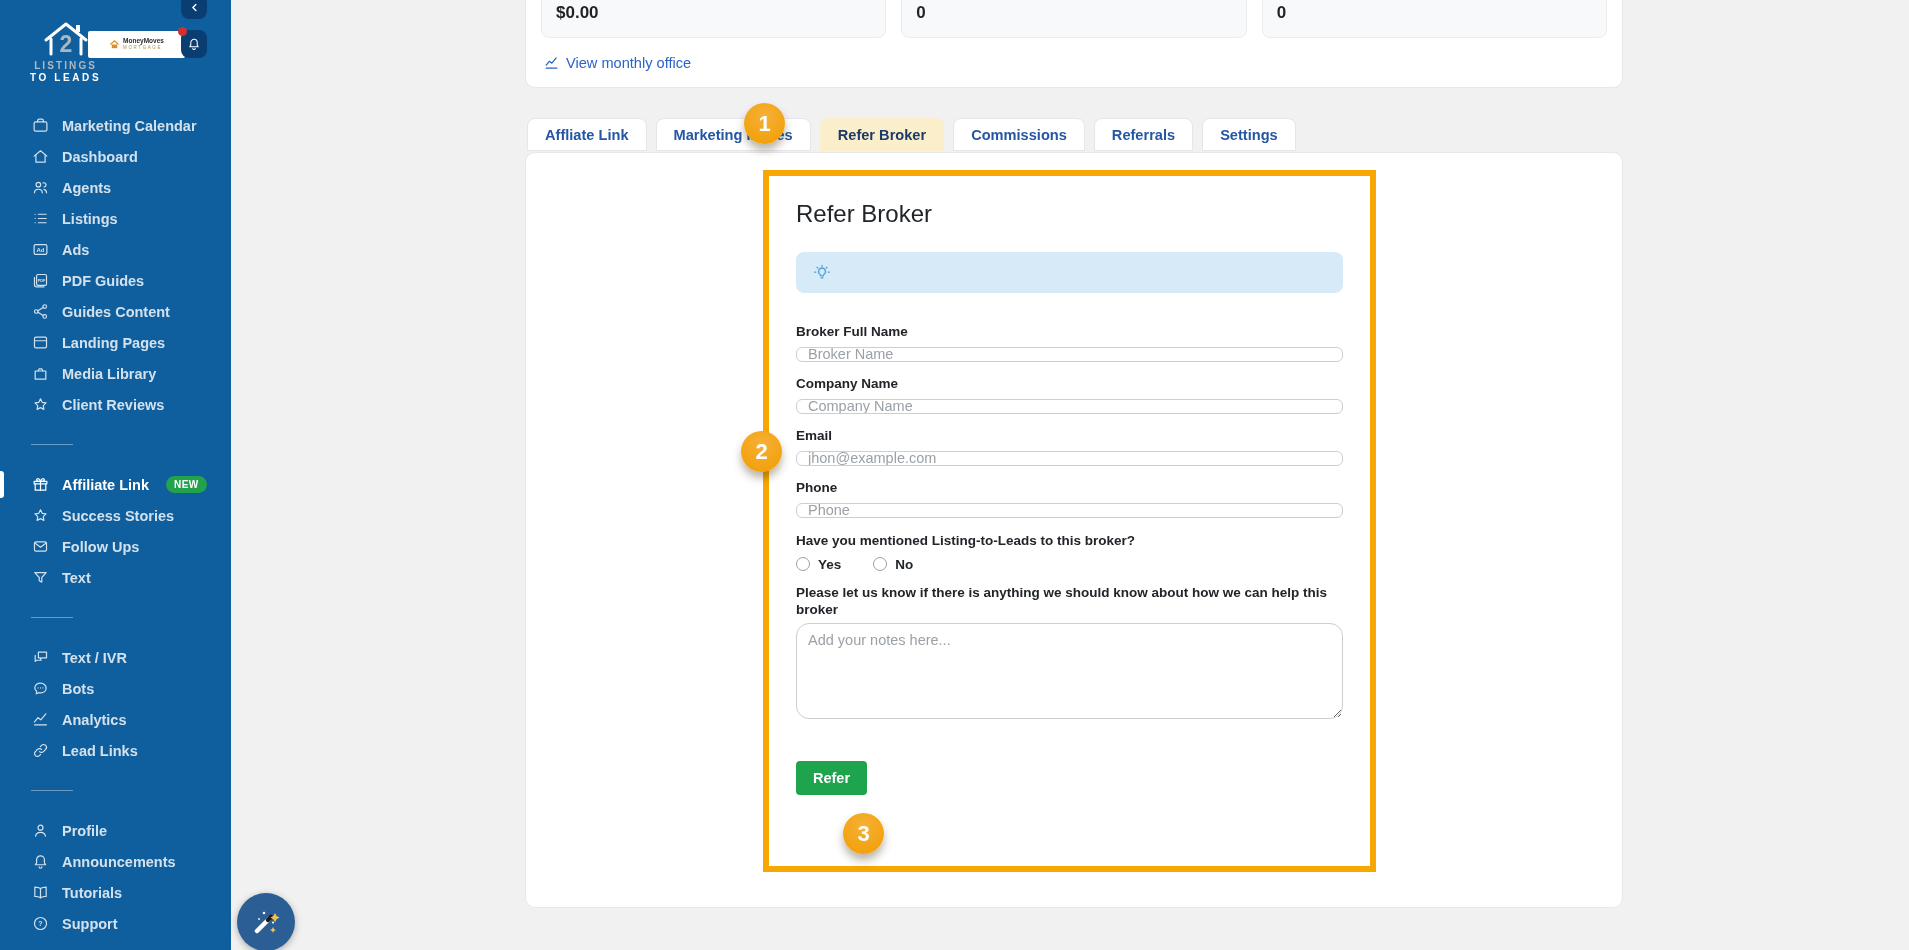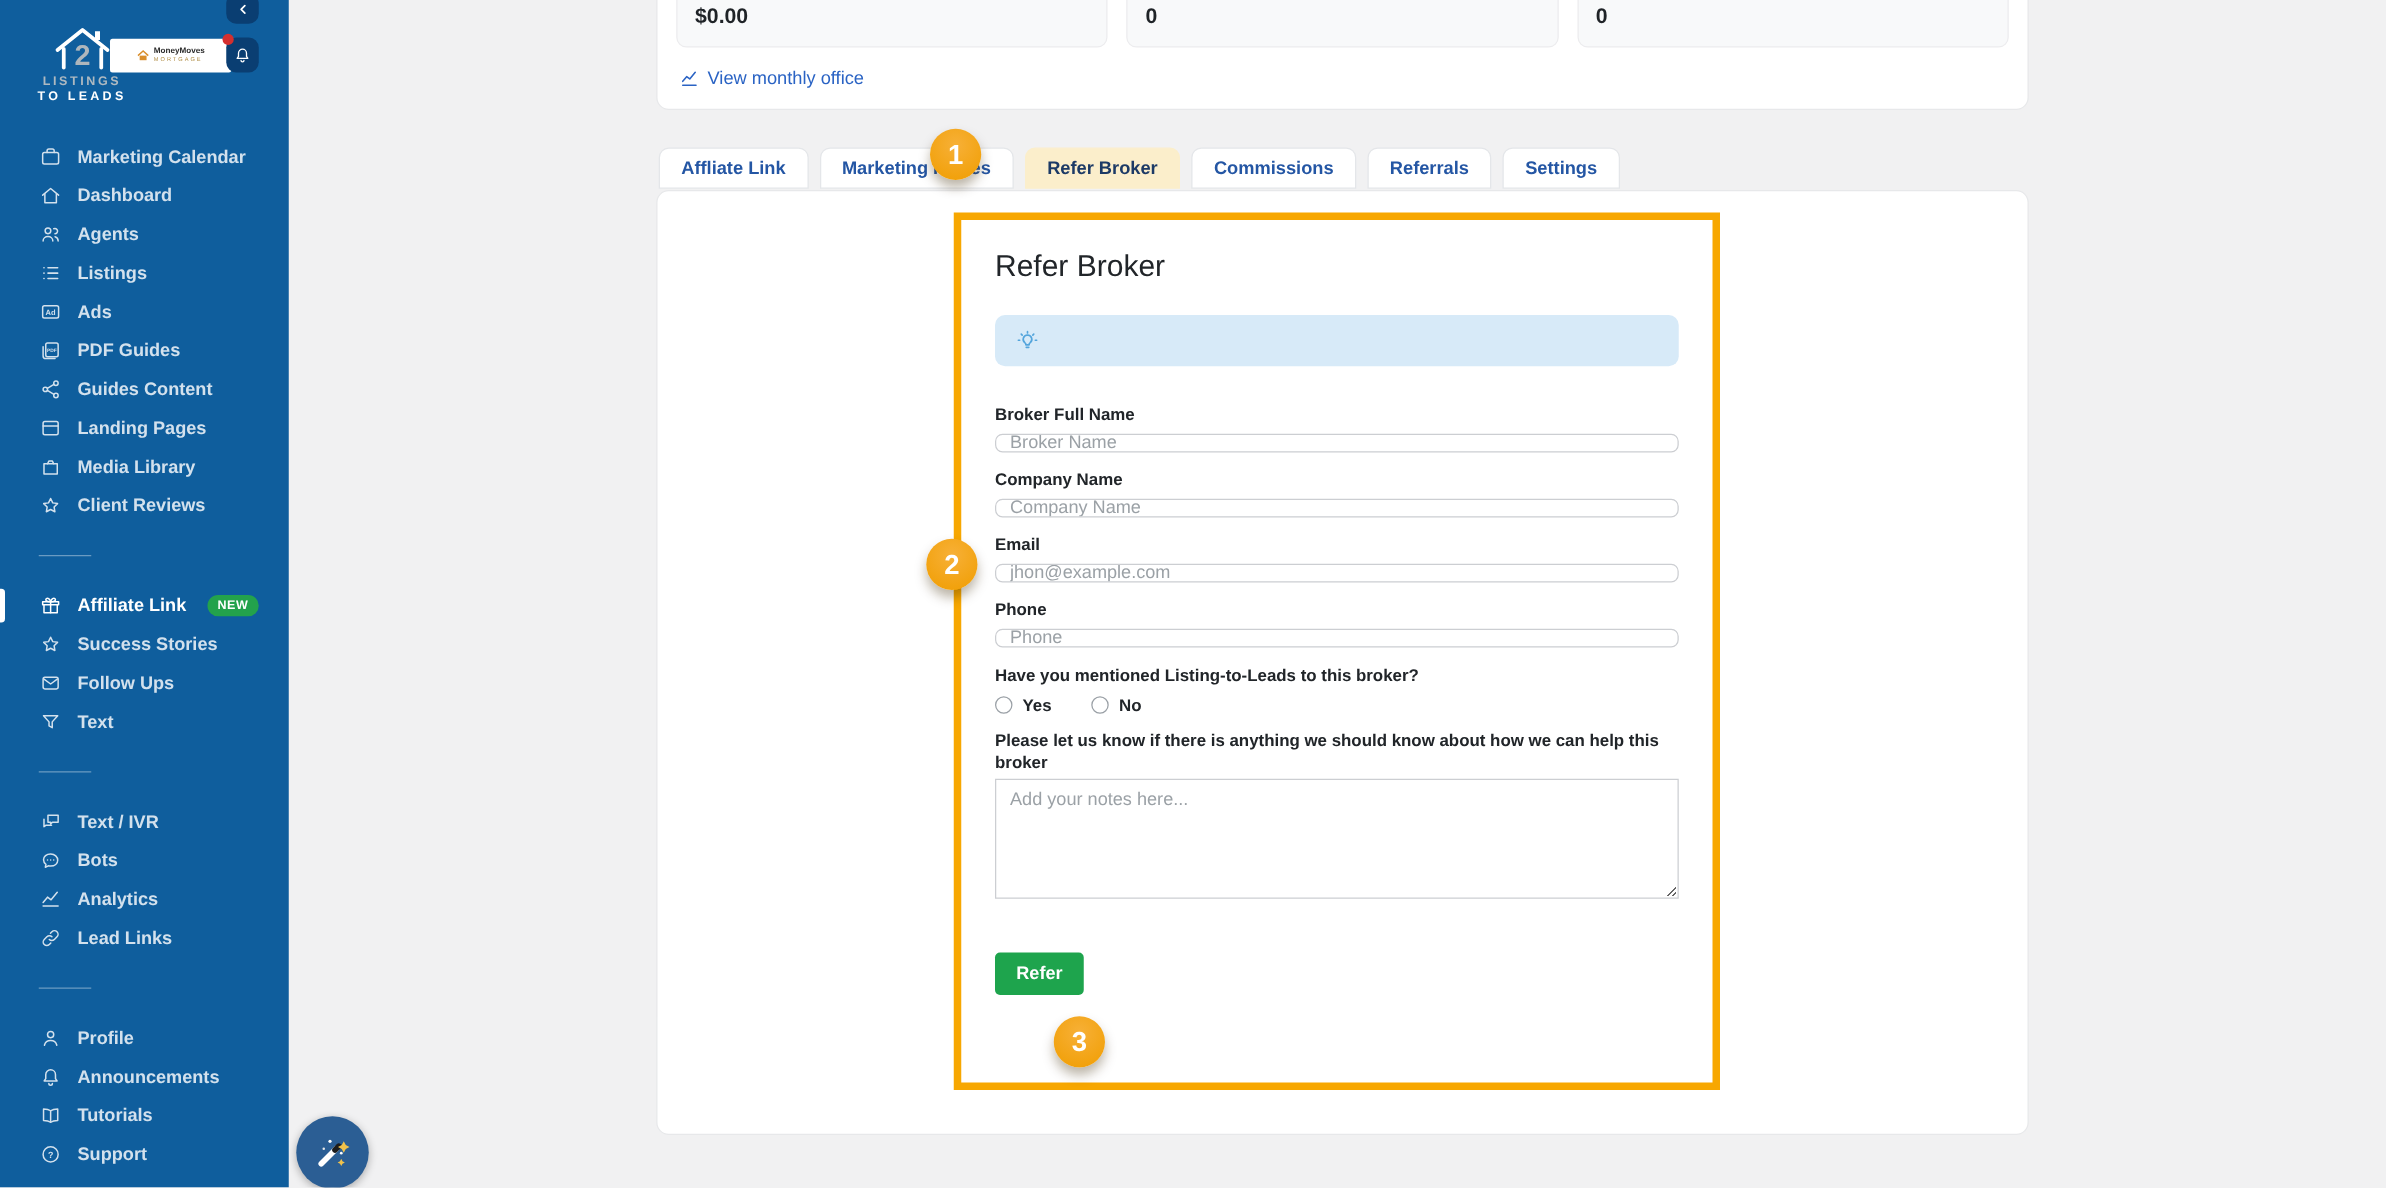--- a/index.html
+++ b/index.html
@@ -59,21 +59,21 @@
   .info-body{font-size:14px;color:var(--info-body);line-height:18.5px;margin-top:2px;max-width:482px}
   .field{margin-bottom:12px}
   .field-label,.q-label{display:block;font-size:13.5px;font-weight:700;color:var(--text-dark);margin-bottom:5px;line-height:17px}
   .field input{width:100%;height:15px;border:1px solid #ccced2;border-radius:6px;padding:0 11px;font-family:inherit;font-size:14.5px;color:#333;background:#fff;outline:none}
   input::placeholder,textarea::placeholder{color:var(--muted)}
   .radio-q{margin-top:13px}
   .radio-row{display:flex;gap:32px;margin:8px 0 12px 0;align-items:center}
   .radio-opt{display:flex;gap:8px;font-size:13.5px;font-weight:700;color:var(--text-dark);cursor:pointer}
   .radio-opt input{appearance:none;width:14px;height:14px;border:1.5px solid #9aa0a6;border-radius:50%;margin:0;background:#fff}
   .notes-label{margin-top:4px}
-  textarea.notes{width:100%;height:96px;border:1px solid #ccced2;border-radius:0;padding:8px 11px;font-family:inherit;font-size:14.5px;color:#333;resize:both;outline:none}
+  textarea.notes{width:100%;height:96px;border:1px solid #ccced2;border-radius:13px;padding:8px 11px;font-family:inherit;font-size:14.5px;color:#333;resize:both;outline:none}
   .btn-refer{margin-top:38px;background:var(--green);color:#fff;border:none;border-radius:4px;padding:9px 17px;font-family:inherit;font-size:14.5px;font-weight:700;cursor:pointer;line-height:16px}
   
   .t-badge{position:absolute;width:41px;height:41px;border-radius:50%;background:radial-gradient(circle at 50% 32%, #f7b037, #f09d00);color:#fff;font-size:22px;font-weight:700;display:flex;align-items:center;justify-content:center;box-shadow:0 6px 9px rgba(60,40,0,.35);z-index:10}
   #badge-1{left:744px;top:103px}
   #badge-2{left:741px;top:431px}
   #badge-3{left:843px;top:813px}
   
   .wand-btn{position:absolute;left:237px;top:893px;width:58px;height:58px;border-radius:50%;background:#2b5e94;display:flex;align-items:center;justify-content:center;box-shadow:0 2px 7px rgba(0,0,0,.3);z-index:20;cursor:pointer}
 </style>
 </head>

